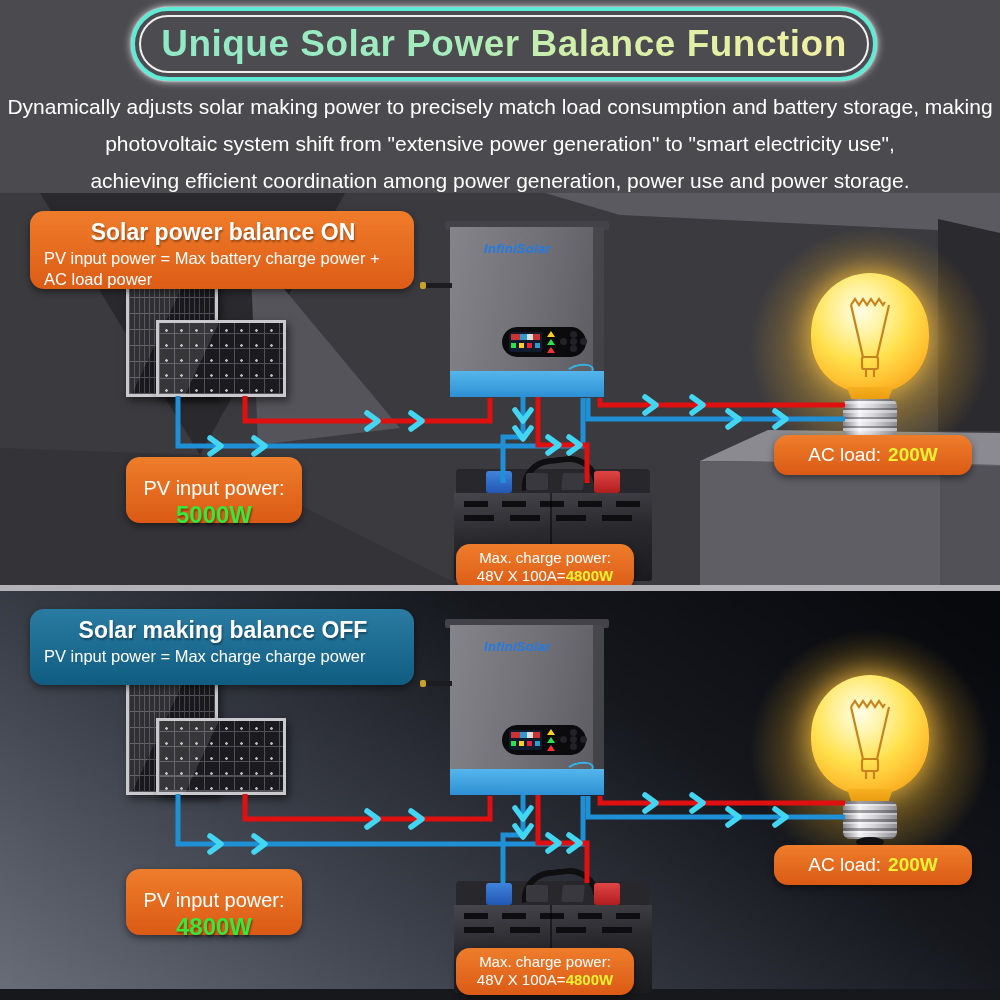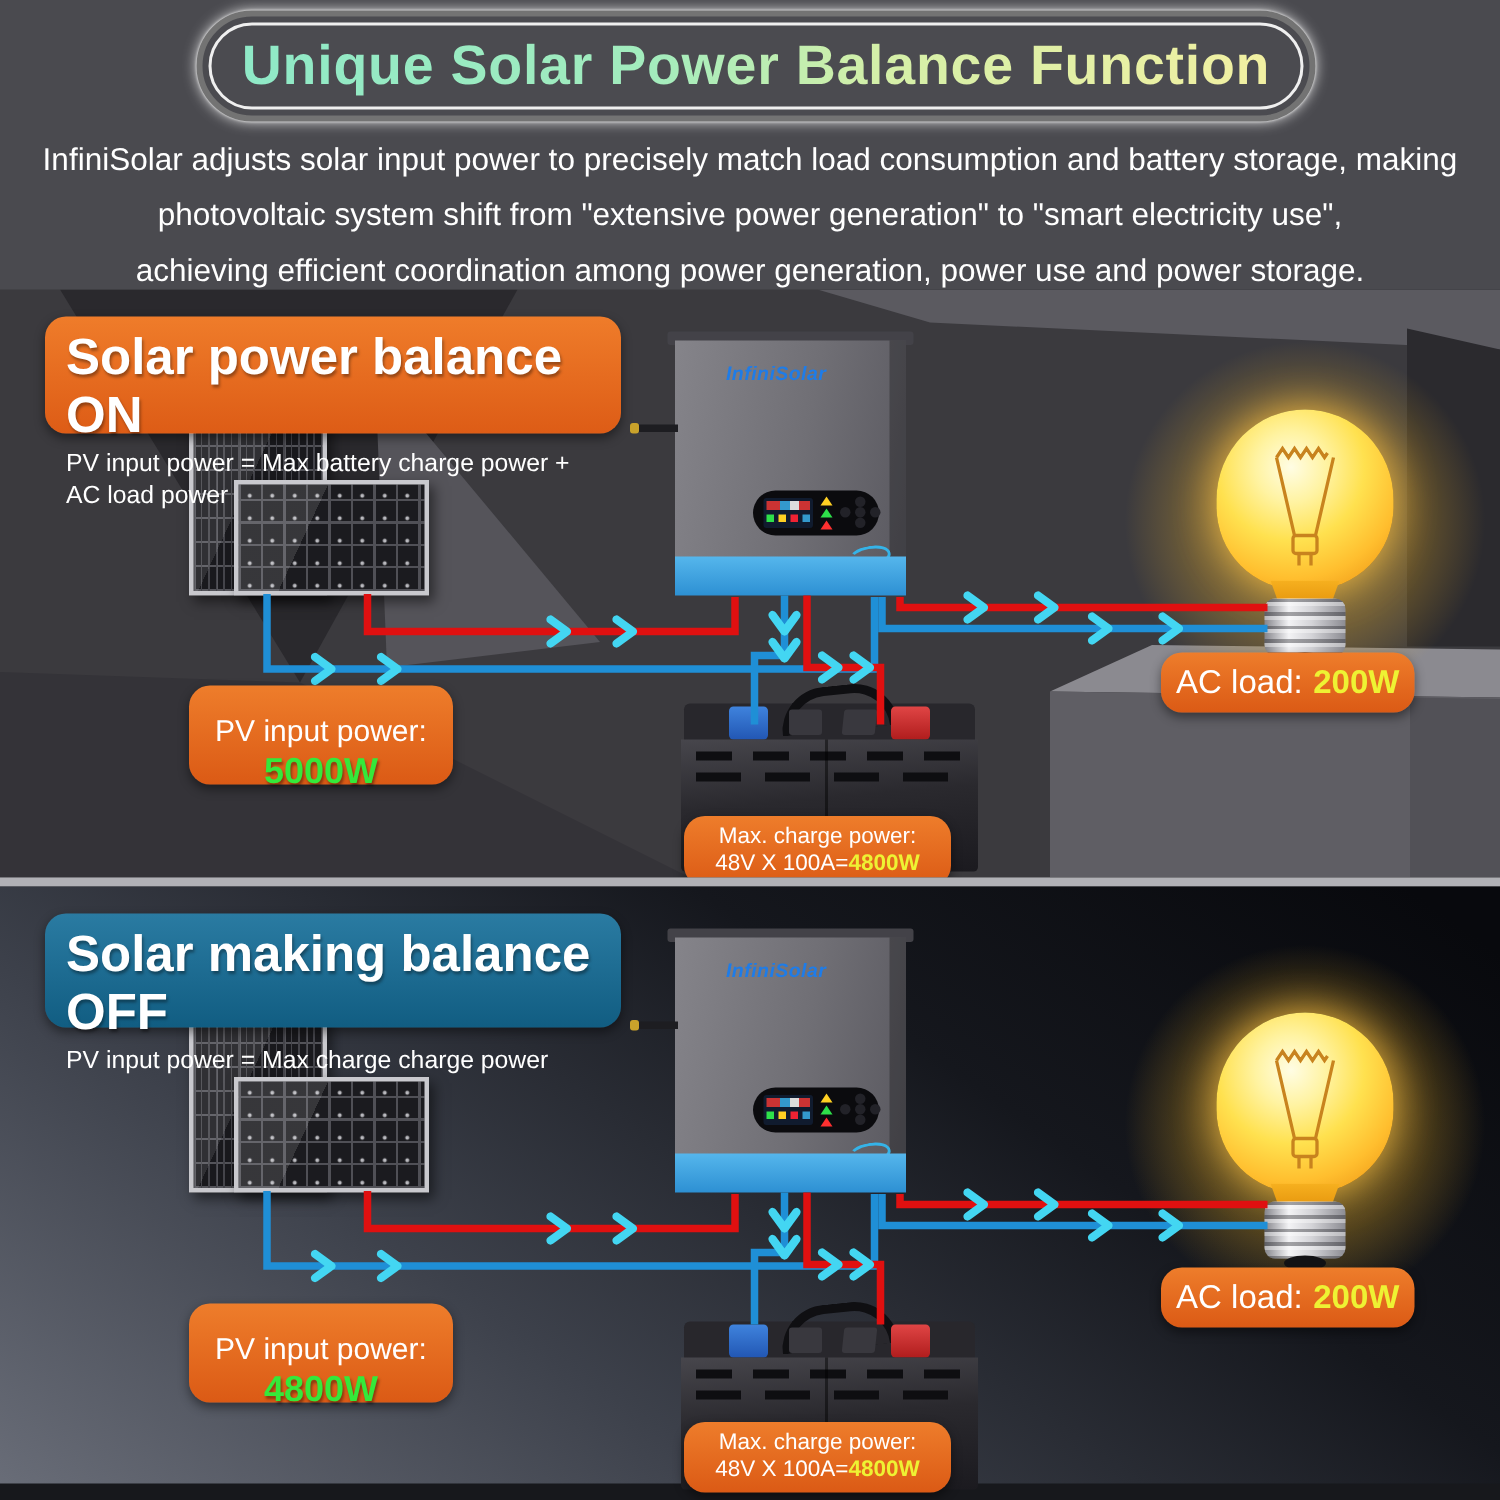--- a/index.html
+++ b/index.html
@@ -1,21 +1,21 @@
 <!DOCTYPE html>
 <html><head>
 <meta charset="utf-8">
 <style>
   html,body{margin:0;padding:0;}
   body{width:1000px;height:1000px;overflow:hidden;font-family:"Liberation Sans",sans-serif;background:#4a4a4f;}
   #root{position:relative;width:1000px;height:1000px;}
 
   
   .top{position:absolute;left:0;top:0;width:1000px;height:193px;background:#4a4a4f;}
-  .banner{position:absolute;left:131px;top:7px;width:738px;height:66px;border:4px solid #737373;
+  .banner{position:absolute;left:131px;top:7px;width:738px;height:66px;border:4px solid #5eead4;
           border-radius:42px;background:#4b4b50;box-shadow:0 0 9px rgba(255,255,255,.85),0 0 2px #fff;
           display:flex;align-items:center;justify-content:center;}
   .banner-inner{position:absolute;inset:4px;border:2px solid #efefef;border-radius:34px;}
   .banner-text{position:relative;font-size:37px;font-weight:bold;letter-spacing:.5px;
           background:linear-gradient(90deg,#8fe9c7 0%,#a3ecbd 40%,#d4efa8 62%,#f2f0a2 100%);
           -webkit-background-clip:text;background-clip:text;color:transparent;}
   .intro{position:absolute;left:0;top:88px;width:1000px;text-align:center;color:#fff;
          font-size:21px;line-height:37px;}
 
   
@@ -24,21 +24,21 @@
   .scene--off{top:591px;height:409px;background:linear-gradient(215deg,#08090d 4%,#15171d 34%,#3d414b 68%,#6a6e79 100%);}
   .decor{position:absolute;left:0;top:0;pointer-events:none;}
   .divider{position:absolute;left:0;top:585px;width:1000px;height:6px;background:#b1b1b6;}
   .off-bottom-strip{position:absolute;left:0;bottom:0;width:1000px;height:11px;background:#17181c;}
 
   
   .hdr{position:absolute;left:30px;top:18px;width:384px;border-radius:14px;color:#fff;
        padding:8px 12px 10px 14px;box-sizing:border-box;box-shadow:0 3px 7px rgba(0,0,0,.45);}
   .hdr--on{background:linear-gradient(180deg,#ef7c2a,#dd5c16);height:78px;}
   .hdr--off{background:linear-gradient(180deg,#2a7ba2,#115d82);height:76px;}
-  .hdr-title{font-size:34px;font-weight:bold;text-shadow:1px 2px 2px rgba(0,0,0,.35);}
+  .hdr-title{font-size:23px;font-weight:bold;text-shadow:1px 2px 2px rgba(0,0,0,.35);text-align:center;}
   .hdr-sub{font-size:16.5px;line-height:1.25;margin-top:2px;}
 
   
   .sp{position:absolute;background:#16161a;border:3px solid #c9c9ce;box-shadow:3px 4px 8px rgba(0,0,0,.5);box-sizing:border-box;}
   .sp--a{left:126px;top:86px;width:92px;height:118px;
      background:
        linear-gradient(115deg,rgba(255,255,255,.10) 0 40%,rgba(255,255,255,0) 40%),
        repeating-linear-gradient(90deg,#45454b 0 1px,transparent 1px 5px),
        repeating-linear-gradient(0deg,#54545a 0 1.5px,transparent 1.5px 16px),
        repeating-linear-gradient(90deg,#54545a 0 1.5px,transparent 1.5px 15px),
@@ -115,42 +115,42 @@
        background:repeating-linear-gradient(180deg,rgba(30,30,35,.38) 0 2.5px,rgba(255,255,255,.4) 2.5px 5px,transparent 5px 9px);}
   .bulb-tip{position:absolute;left:66px;top:164px;width:28px;height:10px;background:#121215;border-radius:50%;}
 
   
   .badge{position:absolute;background:linear-gradient(180deg,#ee7d2b,#db5a15);border-radius:14px;color:#fff;
        text-align:center;box-shadow:0 3px 7px rgba(0,0,0,.45);box-sizing:border-box;}
   .badge-pv{left:126px;top:264px;width:176px;height:66px;padding-top:20px;}
   .scene--off .badge-pv{top:278px;}
   .badge-pv .l1{font-size:20px;}
   .badge-pv .l2{font-size:24px;font-weight:bold;color:#35e83a;text-shadow:1px 2px 2px rgba(0,0,0,.4);margin-top:1px;}
-  .badge-ac{left:774px;top:242px;width:169px;height:40px;line-height:40px;font-size:22px;}
+  .badge-ac{left:774px;top:242px;width:198px;height:40px;line-height:40px;font-size:19px;}
   .scene--off .badge-ac{top:254px;}
   .badge-ac .val{font-weight:bold;color:#eef233;margin-left:7px;}
   .badge-charge{left:456px;top:351px;width:178px;height:47px;padding-top:5px;font-size:15px;line-height:1.2;}
   .scene--off .badge-charge{top:357px;}
   .badge-charge .val{font-weight:bold;color:#eef233;}
 
   svg{display:block;}
   .wires{position:absolute;left:0;top:0;pointer-events:none;}
 </style>
 </head>
 <body>
 
 <div id="root">
 
   <div class="top">
     <div class="banner">
       <div class="banner-inner"></div>
       <div class="banner-text">Unique Solar Power Balance Function</div>
     </div>
     <div class="intro">
-      <div>InfiniSolar adjusts solar input power to precisely match load consumption and battery storage, making</div>
+      <div>Dynamically adjusts solar making power to precisely match load consumption and battery storage, making</div>
       <div>photovoltaic system shift from "extensive power generation" to "smart electricity use",</div>
       <div>achieving efficient coordination among power generation, power use and power storage.</div>
     </div>
   </div>
 
   <div class="scene scene--on">
     <svg class="decor" width="1000" height="392" viewBox="0 0 1000 392">
       <polygon points="40,0 345,0 200,262" fill="#2a292d"></polygon>
       <polygon points="250,55 400,235 258,252" fill="#55545a"></polygon>
       <polygon points="545,0 1000,0 1000,40 620,22" fill="#5b5a60"></polygon>

